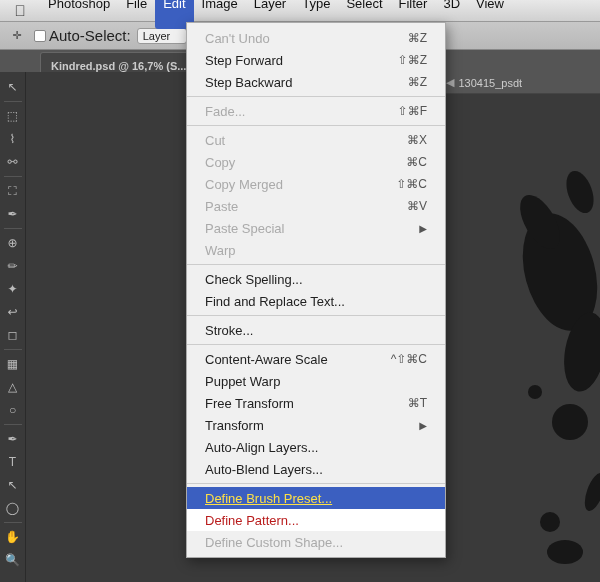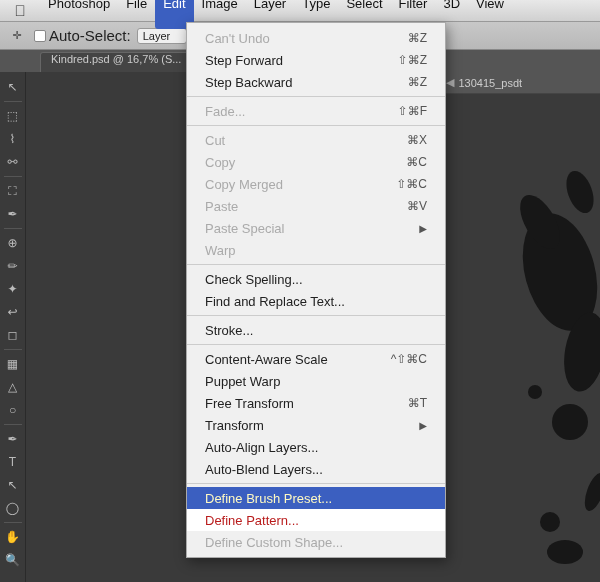--- a/index.html
+++ b/index.html
@@ -98,25 +98,26 @@
       align-items: flex-end;
       padding-left: 40px;
     }
     .tab {
       height: 20px;
       padding: 0 10px;
       background: #444;
       color: #ccc;
       font-size: 11px;
       display: flex;
-      align-items: flex-start;
+      align-items: flex-end;
       gap: 6px;
       border-radius: 3px 3px 0 0;
       border: 1px solid #666;
       border-bottom: none;
+      font-weight: bold;
     }
     .tab-close {
       color: #aaa;
       font-size: 9px;
     }
 
     
     #main-area {
       display: flex;
       width: 600px;
@@ -187,21 +188,22 @@
       height: 22px;
       cursor: default;
       color: #222;
       font-size: 13px;
     }
     .menu-row.disabled {
       color: #aaa;
     }
     .menu-row.highlighted {
       background: #3b5fc0;
-      color: #fef9c3;
+      color: #fde047;
+      text-decoration: underline;
     }
     .menu-shortcut {
       color: #555;
       font-size: 12px;
       display: flex;
       align-items: center;
       gap: 1px;
     }
     .menu-row.highlighted .menu-shortcut,
     .menu-row.active-item .menu-shortcut {

